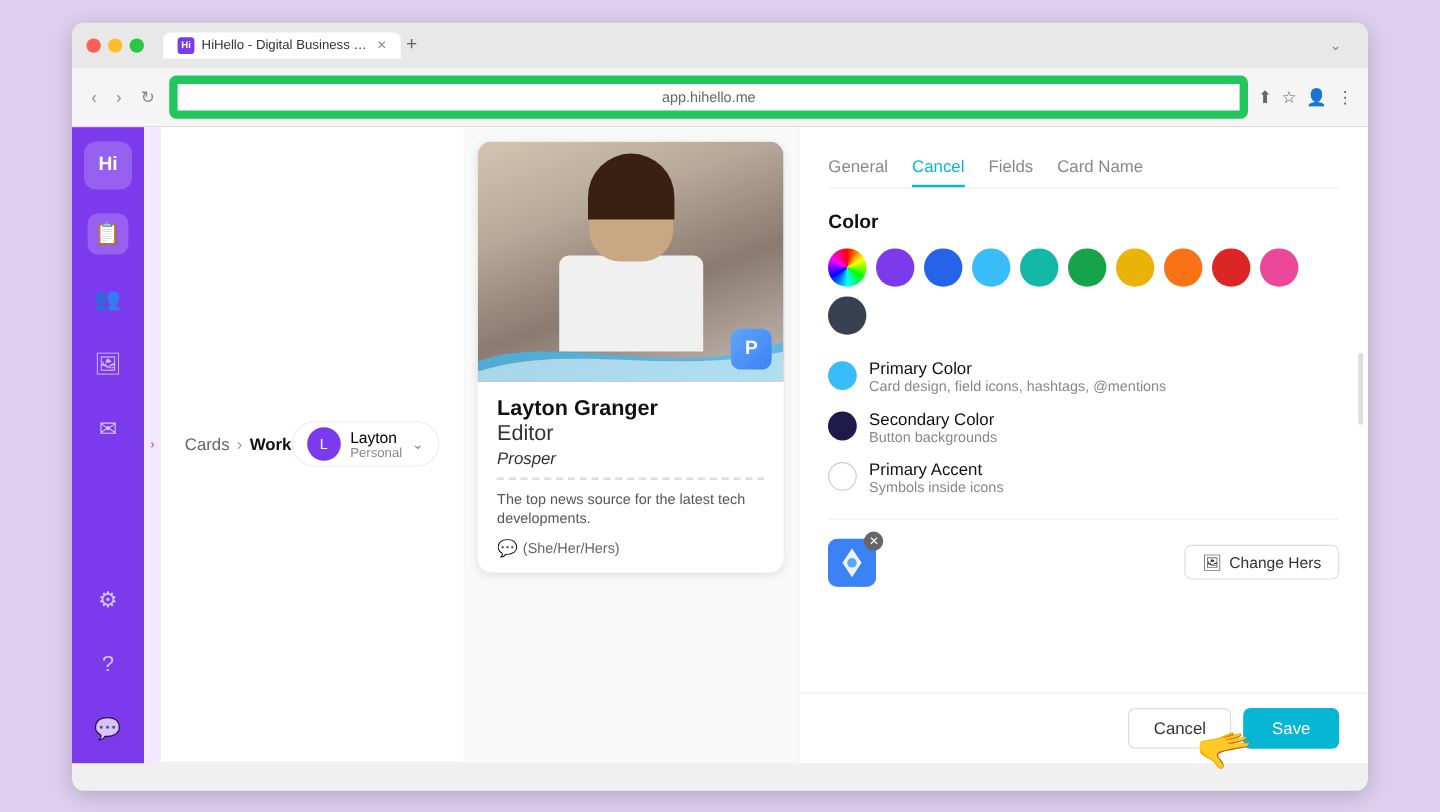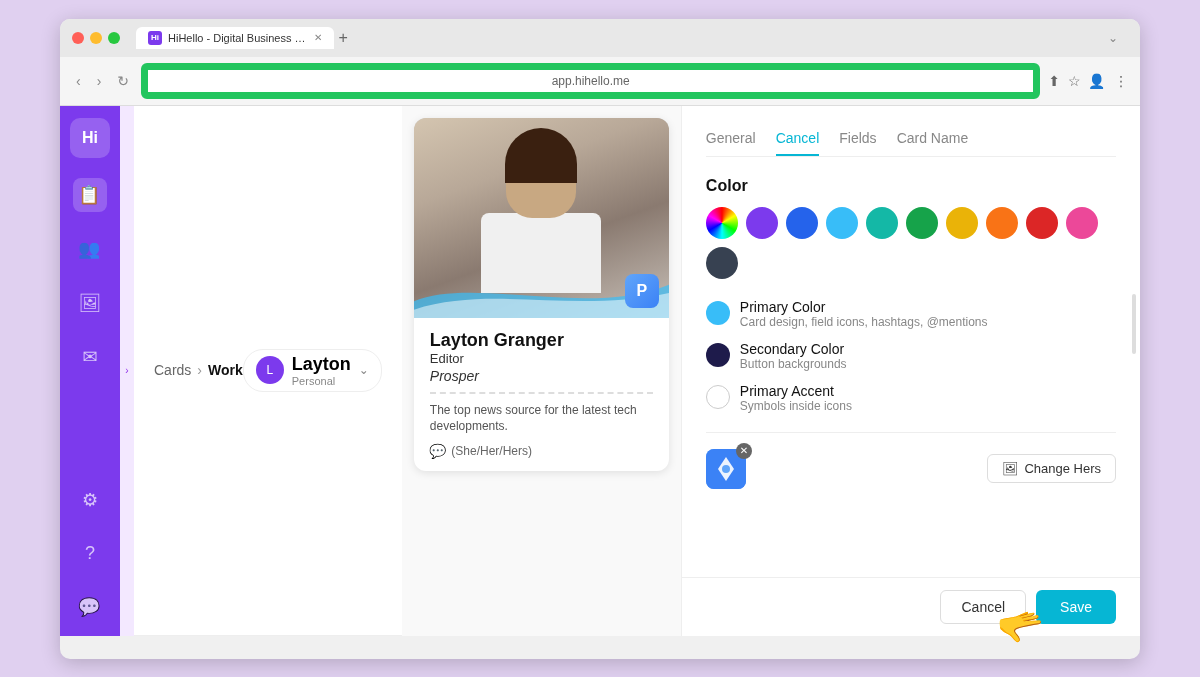--- a/index.html
+++ b/index.html
@@ -44,33 +44,33 @@
 
     
     .header { padding: 12px 20px; display: flex; align-items: center; justify-content: space-between; border-bottom: 1px solid #eee; }
     .breadcrumb { display: flex; align-items: center; gap: 6px; font-size: 14px; }
     .breadcrumb-link { color: #666; cursor: pointer; }
     .breadcrumb-sep { color: #999; }
     .breadcrumb-current { font-weight: 600; color: #111; }
     .user-menu { display: flex; align-items: center; gap: 8px; padding: 4px 12px; border: 1px solid #eee; border-radius: 20px; cursor: pointer; }
     .user-avatar { width: 28px; height: 28px; background: #7c3aed; border-radius: 50%; display: flex; align-items: center; justify-content: center; color: white; font-size: 12px; }
     .user-info { display: flex; flex-direction: column; }
-    .user-name { font-size: 18px; font-weight: 700; }
+    .user-name { font-size: 13px; font-weight: 400; }
     .user-role { font-size: 11px; color: #888; }
 
     
     .card-settings { display: flex; flex: 1; overflow: hidden; }
 
     
     .card-preview { width: 280px; background: #f9f9f9; border-right: 1px solid #eee; overflow: hidden; position: relative; }
     .card-inner { background: white; margin: 12px; border-radius: 12px; overflow: hidden; box-shadow: 0 2px 8px rgba(0,0,0,0.1); }
     .card-photo { width: 100%; height: 200px; background: #c8c8c8; overflow: hidden; position: relative; }
     .card-body { padding: 12px 16px; }
     .card-name { font-size: 18px; font-weight: 700; color: #111; }
-    .card-title { font-size: 13px; color: #333; }
+    .card-title { font-size: 18px; color: #333; }
     .card-company { font-size: 14px; color: #333; font-style: italic; margin-top: 2px; }
     .card-divider { border: none; border-top: 2px dashed #ddd; margin: 8px 0; }
     .card-bio { font-size: 12px; color: #555; line-height: 1.4; }
     .card-pronouns { display: flex; align-items: center; gap: 4px; margin-top: 8px; font-size: 12px; color: #666; }
 
     
     .settings-panel { flex: 1; padding: 16px 24px; overflow-y: auto; }
     .settings-tabs { display: flex; gap: 20px; border-bottom: 1px solid #eee; margin-bottom: 20px; }
     .settings-tab { padding: 8px 0; font-size: 14px; color: #888; cursor: pointer; border-bottom: 2px solid transparent; }
     .settings-tab.active { color: #06b6d4; border-bottom-color: #06b6d4; }

